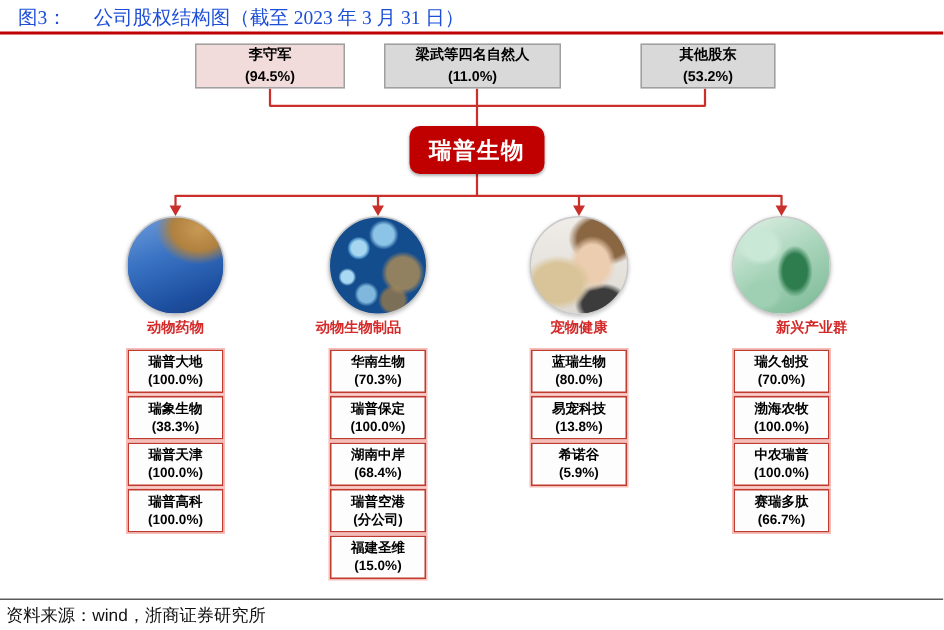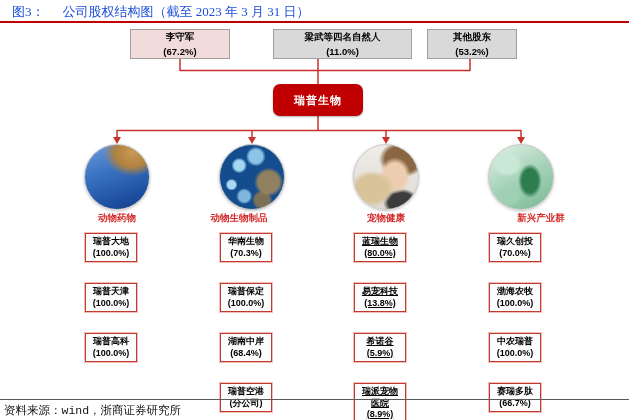--- a/index.html
+++ b/index.html
@@ -15,29 +15,29 @@
   }
   .title .fig-no{margin-right:18px;}
   .title-rule{position:absolute;left:0;top:21px;width:629px;height:2px;background:#c00000;}
   
   .sh-box{
     position:absolute;top:29px;height:30px;border:1px solid #a0a0a0;box-sizing:border-box;
     display:flex;flex-direction:column;justify-content:space-between;align-items:center;
     font-size:9.5px;font-weight:bold;color:#000;line-height:13px;
   }
   .sh-0{left:130px;width:100px;}
-  .sh-1{left:273px;width:139px;}
+  .sh-1{left:256px;width:118px;}
   .sh-2{left:427px;width:90px;}
   .pink{background:#f2dcdb;}
   .gray{background:#d9d9d9;}
   
   .parent-box{
     position:absolute;left:273px;top:84px;width:90px;height:32px;background:#c00000;
     border-radius:7px;display:flex;align-items:center;justify-content:center;
-    color:#fff;font-weight:bold;font-size:11px;letter-spacing:1px;
+    color:#fff;font-weight:bold;font-size:15px;letter-spacing:1px;
     box-shadow:0 1px 2px rgba(0,0,0,.3);
   }
   
   svg.connectors{position:absolute;left:0;top:0;width:629px;height:420px;pointer-events:none;}
   
   .circle{
     position:absolute;top:144px;width:66px;height:66px;border-radius:50%;
     border:1px solid #c8c8c8;box-sizing:border-box;box-shadow:0 1px 3px rgba(0,0,0,.25);
   }
   .circ-0{left:84px;background:
@@ -63,33 +63,33 @@
     radial-gradient(20px 16px at 30% 80%, #9fd0b4 0 48%, rgba(0,0,0,0) 68%),
     linear-gradient(150deg,#e2f1e7 0%,#a8d4ba 48%,#79b894 100%);}
   
   .seg-label{
     position:absolute;top:212px;width:90px;text-align:center;
     font-size:9.5px;font-weight:bold;color:#d42a2a;
   }
   .lab-0{left:72px;}.lab-1{left:194px;}.lab-2{left:341px;}.lab-3{left:496px;}
   
   .col{
-    position:absolute;top:233px;width:52px;display:flex;flex-direction:column;gap:21px;
-  }
-  .cc-0{left:85px;}.cc-1{left:220px;}.cc-2{left:354px;text-decoration:underline;}.cc-3{left:489px;}
+    position:absolute;top:233px;width:64px;display:flex;flex-direction:column;gap:2px;
+  }
+  .cc-0{left:85px;}.cc-1{left:220px;}.cc-2{left:354px;}.cc-3{left:489px;}
   .co-box{
     background:#fdfdfd;border:1px solid #bf3b2f;outline:1px solid #f5bcb8;
     box-sizing:border-box;min-height:29px;padding:2px 1px;
     display:flex;flex-direction:column;justify-content:center;align-items:center;
     font-size:9px;font-weight:bold;color:#000;line-height:11.5px;text-align:center;
   }
   
   .footer-rule{position:absolute;left:0;top:399px;width:629px;height:1px;background:#5a5a5a;}
   .footer{
-    position:absolute;left:4px;top:403px;font-family:Liberation Mono, monospace;
+    position:absolute;left:4px;top:403px;font-family:Liberation Sans, sans-serif;
     font-size:11.5px;color:#111;
   }
 </style>
 </head>
 <body>
 
 <div id="stage">
 
   <div class="title">
     <span class="fig-no">图3：</span><span>公司股权结构图（截至 2023 年 3 月 31 日）</span>
@@ -113,21 +113,21 @@
       <polygon points="113,137 121,137 117,144"></polygon>
       <polygon points="248,137 256,137 252,144"></polygon>
       <polygon points="382,137 390,137 386,144"></polygon>
       <polygon points="517,137 525,137 521,144"></polygon>
     </g>
   </svg>
 
   <div>
       <div class="sh-box sh-0 pink">
         <div class="sh-name">李守军</div>
-        <div class="sh-stake">(67.2%)</div>
+        <div class="sh-stake">(94.5%)</div>
       </div>
       <div class="sh-box sh-1 gray">
         <div class="sh-name">梁武等四名自然人</div>
         <div class="sh-stake">(11.0%)</div>
       </div>
       <div class="sh-box sh-2 gray">
         <div class="sh-name">其他股东</div>
         <div class="sh-stake">(53.2%)</div>
       </div>
     </div>
@@ -136,20 +136,24 @@
 
   <div>
       <div class="circle circ-0"></div>
       <div class="seg-label lab-0">动物药物</div>
       <div class="col cc-0">
         <div class="co-box">
           <div class="co-name">瑞普大地</div>
           <div class="co-stake">(100.0%)</div>
         </div>
         <div class="co-box">
+          <div class="co-name">瑞象生物</div>
+          <div class="co-stake">(38.3%)</div>
+        </div>
+        <div class="co-box">
           <div class="co-name">瑞普天津</div>
           <div class="co-stake">(100.0%)</div>
         </div>
         <div class="co-box">
           <div class="co-name">瑞普高科</div>
           <div class="co-stake">(100.0%)</div>
         </div>
       </div>
       <div class="circle circ-1"></div>
       <div class="seg-label lab-1">动物生物制品</div>
@@ -183,25 +187,20 @@
           <div class="co-stake">(80.0%)</div>
         </div>
         <div class="co-box">
           <div class="co-name">易宠科技</div>
           <div class="co-stake">(13.8%)</div>
         </div>
         <div class="co-box">
           <div class="co-name">希诺谷</div>
           <div class="co-stake">(5.9%)</div>
         </div>
-        <div class="co-box">
-          <div class="co-name">瑞派宠物</div>
-          <div class="co-name">医院</div>
-          <div class="co-stake">(8.9%)</div>
-        </div>
       </div>
       <div class="circle circ-3"></div>
       <div class="seg-label lab-3">新兴产业群</div>
       <div class="col cc-3">
         <div class="co-box">
           <div class="co-name">瑞久创投</div>
           <div class="co-stake">(70.0%)</div>
         </div>
         <div class="co-box">
           <div class="co-name">渤海农牧</div>

